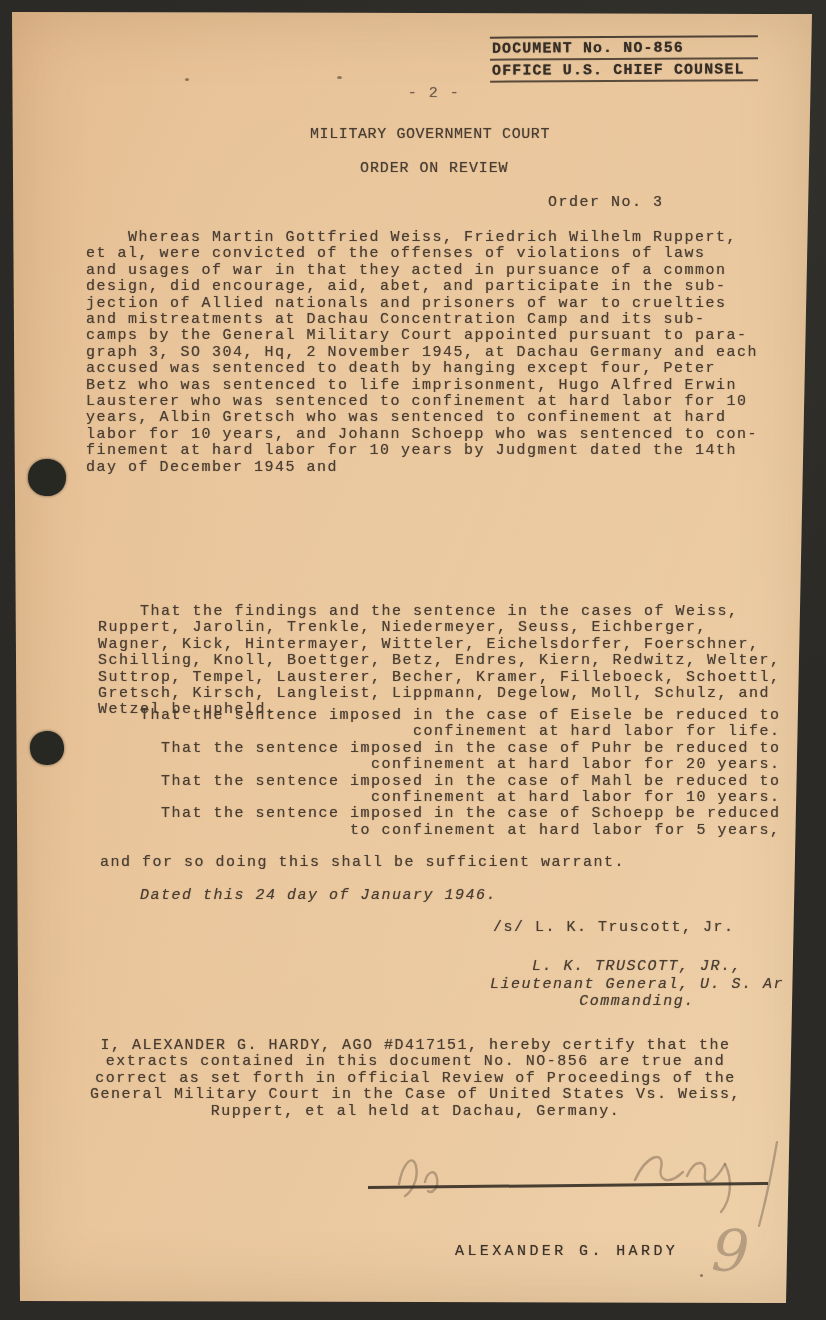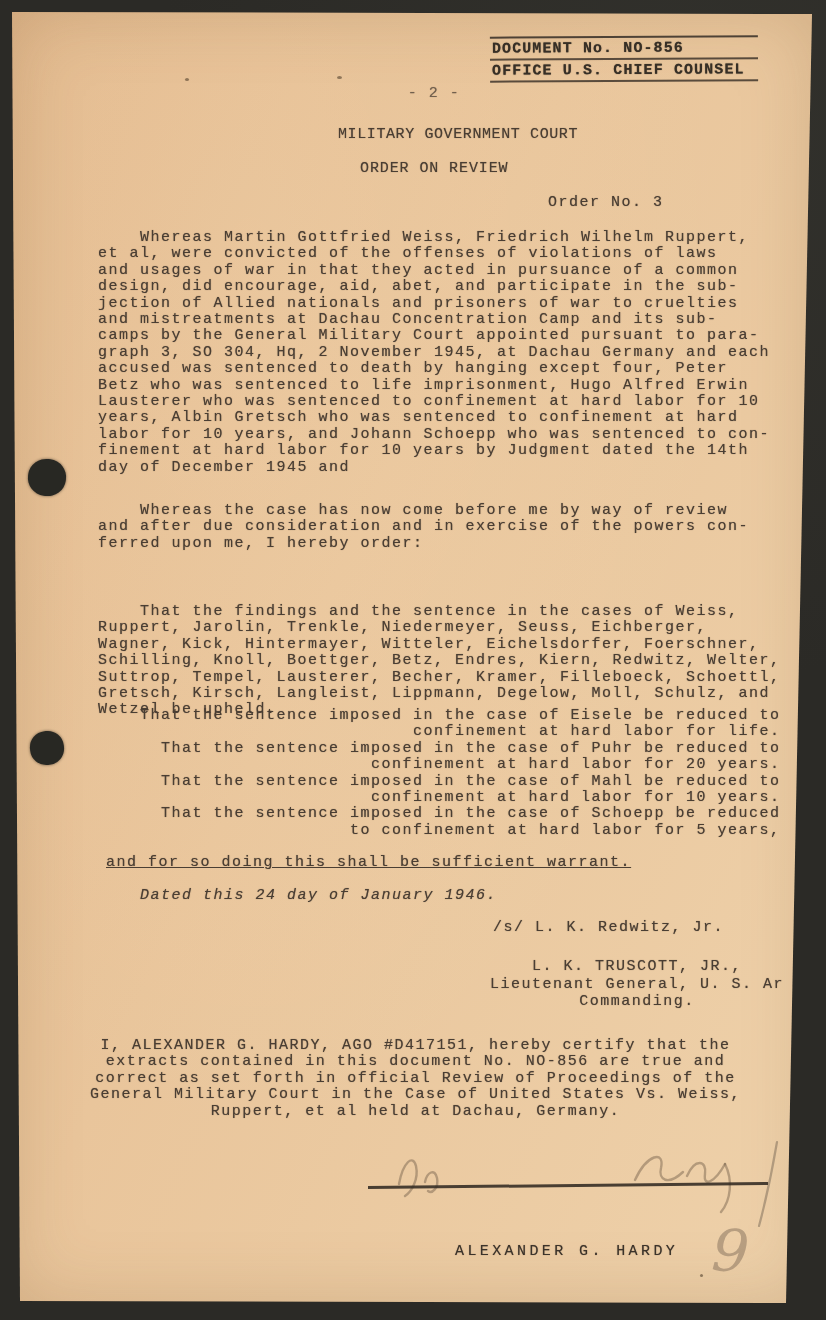--- a/index.html
+++ b/index.html
@@ -80,68 +80,65 @@
   <div class="speck" style="left:325px; top:64px; width:5px; height:3px;"></div>
   <div class="speck" style="left:688px; top:1262px; width:3px; height:3px;"></div>
 
   <div class="stamp">
     <div class="stamp-line">DOCUMENT No. NO-856</div>
     <div class="stamp-line">OFFICE U.S. CHIEF COUNSEL</div>
   </div>
 
   <div class="tw center" style="left:372px; top:74px; width:100px; opacity:0.75;">- 2 -</div>
 
-  <div class="tw" style="left:298px; top:115px; letter-spacing:0.6px;margin-left:28px;">MILITARY GOVERNMENT COURT</div>
+  <div class="tw" style="left:298px; top:115px; letter-spacing:0.6px;">MILITARY GOVERNMENT COURT</div>
   <div class="tw" style="left:348px; top:149px; letter-spacing:0.9px;text-align:right;">ORDER ON REVIEW</div>
   <div class="tw" style="left:536px; top:183px;">Order No. 3</div>
 
-  <div class="tw" style="left:86px; top:218px;">    Whereas Martin Gottfried Weiss, Friedrich Wilhelm Ruppert,
+  <div class="tw" style="left:74px; top:218px;">    Whereas Martin Gottfried Weiss, Friedrich Wilhelm Ruppert,
 et al, were convicted of the offenses of violations of laws
 and usages of war in that they acted in pursuance of a common
 design, did encourage, aid, abet, and participate in the sub-
 jection of Allied nationals and prisoners of war to cruelties
 and mistreatments at Dachau Concentration Camp and its sub-
 camps by the General Military Court appointed pursuant to para-
 graph 3, SO 304, Hq, 2 November 1945, at Dachau Germany and each
 accused was sentenced to death by hanging except four, Peter
 Betz who was sentenced to life imprisonment, Hugo Alfred Erwin
 Lausterer who was sentenced to confinement at hard labor for 10
 years, Albin Gretsch who was sentenced to confinement at hard
 labor for 10 years, and Johann Schoepp who was sentenced to con-
 finement at hard labor for 10 years by Judgment dated the 14th
 day of December 1945 and</div>
 
-  <div class="tw" style="left:86px; top:491px;">    Whereas the case has now come before me by way of review
-and after due consideration and in exercise of the powers con-
-ferred upon me, I hereby order:</div>
 
   <div class="tw" style="left:86px; top:592px;">    That the findings and the sentence in the cases of Weiss,
 Ruppert, Jarolin, Trenkle, Niedermeyer, Seuss, Eichberger,
 Wagner, Kick, Hintermayer, Witteler, Eichelsdorfer, Foerschner,
 Schilling, Knoll, Boettger, Betz, Endres, Kiern, Redwitz, Welter,
 Suttrop, Tempel, Lausterer, Becher, Kramer, Filleboeck, Schoettl,
 Gretsch, Kirsch, Langleist, Lippmann, Degelow, Moll, Schulz, and
 Wetzel be upheld.</div>
 
   <div class="tw" style="left:86px; top:696px;text-align:right;">    That the sentence imposed in the case of Eisele be reduced to
 confinement at hard labor for life.
     That the sentence imposed in the case of Puhr be reduced to
 confinement at hard labor for 20 years.
     That the sentence imposed in the case of Mahl be reduced to
 confinement at hard labor for 10 years.
     That the sentence imposed in the case of Schoepp be reduced
 to confinement at hard labor for 5 years,</div>
 
-  <div class="tw" style="left:94px; top:843px;text-decoration:underline;">and for so doing this shall be sufficient warrant.</div>
+  <div class="tw" style="left:88px; top:843px;">and for so doing this shall be sufficient warrant.</div>
 
   <div class="tw" style="left:86px; top:876px;font-style:italic;">    Dated this 24 day of January 1946.</div>
 
-  <div class="tw" style="left:481px; top:908px;">/s/ L. K. Redwitz, Jr.</div>
+  <div class="tw" style="left:481px; top:908px;">/s/ L. K. Truscott, Jr.</div>
 
-  <div class="tw center" style="left:455px; top:946px; width:340px; line-height:17.5px;">L. K. TRUSCOTT, JR.,
+  <div class="tw center" style="left:455px; top:946px; width:340px; line-height:17.5px;font-style:italic;">L. K. TRUSCOTT, JR.,
 Lieutenant General, U. S. Ar
 Commanding.</div>
 
   <div class="tw" style="left:78px; top:1026px;text-align:center;">I, ALEXANDER G. HARDY, AGO #D417151, hereby certify that the
 extracts contained in this document No. NO-856 are true and
 correct as set forth in official Review of Proceedings of the
 General Military Court in the Case of United States Vs. Weiss,
 Ruppert, et al held at Dachau, Germany.</div>
 
   <svg style="position:absolute; left:373px; top:1124px;" width="410" height="95" viewBox="0 0 410 95">

